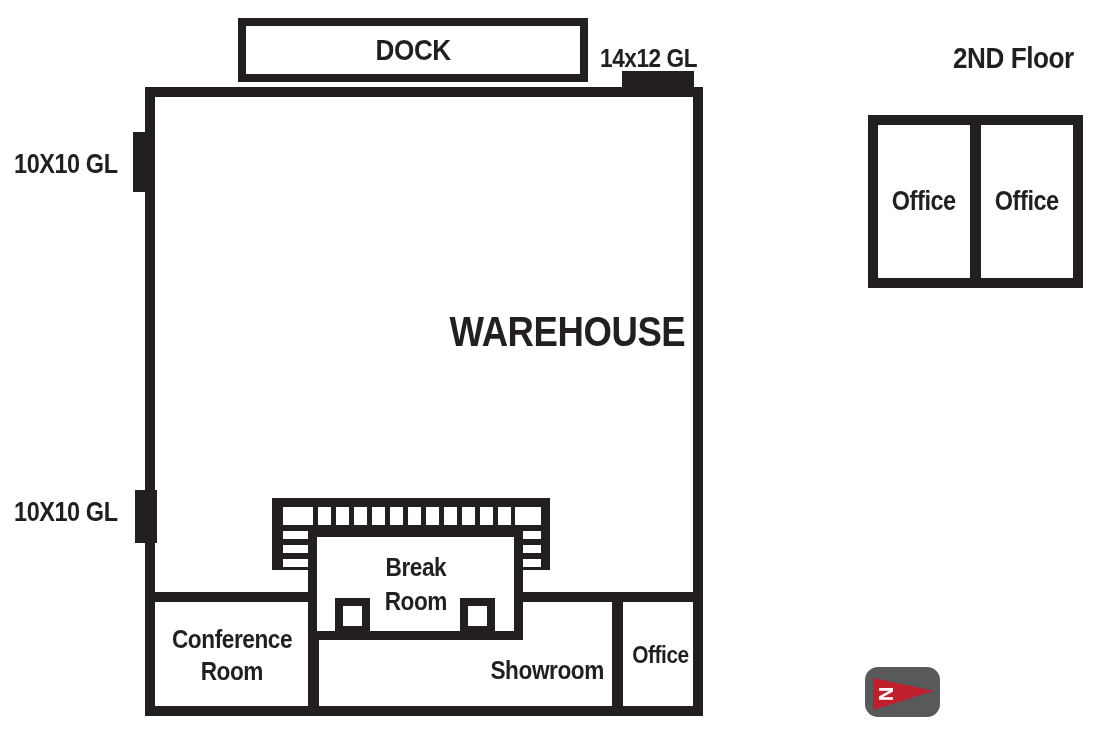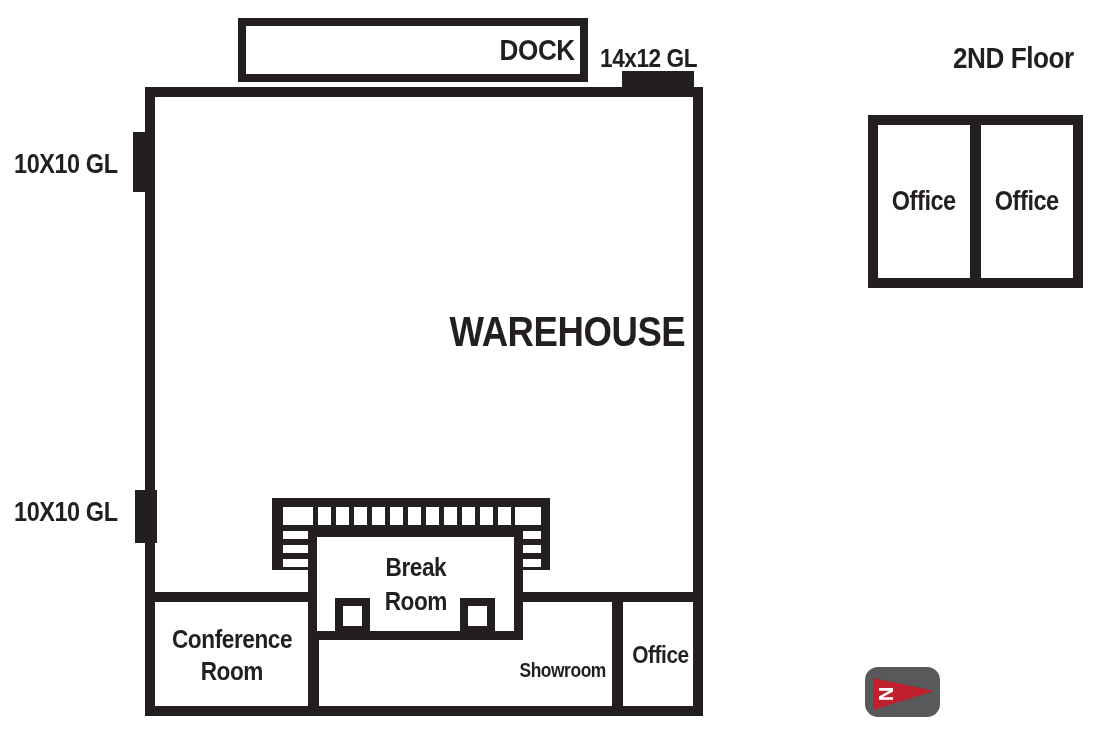--- a/index.html
+++ b/index.html
@@ -13,21 +13,21 @@
     position:absolute;display:flex;align-items:center;justify-content:flex-end;
     font-weight:700;color:#231f20;white-space:nowrap;
   }
   .label.left{justify-content:flex-start;}
   .cond{transform:scaleX(0.87);transform-origin:center center;letter-spacing:-0.5px;}
   .label.left .cond{transform-origin:left center;}
   .stack{display:flex;flex-direction:column;align-items:center;justify-content:center;}
 
   
   .dock{left:238px;top:18px;width:350px;height:64px;border-width:8px;
-        display:flex;align-items:center;justify-content:flex-end;font-weight:700;font-size:30px;}
+        display:flex;align-items:center;justify-content:center;font-weight:700;font-size:30px;}
 
   
   .warehouse{left:145px;top:87px;width:558px;height:629px;border-width:10px;}
   .warehouse-label{left:145px;top:310px;width:558px;height:44px;font-size:42px;}
 
   
   .door-top{left:622px;top:71px;width:72px;height:26px;}
   .door-left-1{left:133px;top:132px;width:22px;height:60px;}
   .door-left-2{left:135px;top:490px;width:22px;height:53px;}
   .lbl-14x12{left:600px;top:42px;width:160px;height:32px;font-size:26px;}
@@ -54,21 +54,21 @@
   .post-right{left:460px;top:598px;}
 
   
   .w-top-left{left:145px;top:592px;width:173px;height:10px;}
   .w-top-right{left:512px;top:592px;width:191px;height:10px;}
   .w-div-conf{left:308px;top:592px;width:11px;height:124px;}
   .w-div-office{left:612px;top:592px;width:11px;height:124px;}
 
   
   .conference-label{left:155px;top:624px;width:154px;font-size:26px;line-height:1.22;}
-  .showroom-label{left:319px;top:648px;width:293px;height:44px;font-size:20px;}
+  .showroom-label{left:319px;top:648px;width:293px;height:44px;font-size:26px;}
   .office-label{left:623px;top:632px;width:70px;height:46px;font-size:24px;}
 
   
   .sf-title{left:868px;top:40px;width:215px;height:36px;font-size:30px;}
   .sf-box{left:868px;top:115px;width:215px;height:173px;border-width:10px;display:flex;}
   .sf-cell{flex:1;display:flex;align-items:center;justify-content:center;
       font-weight:700;font-size:27px;}
   .sf-div{width:11px;background:#231f20;}
 
   

